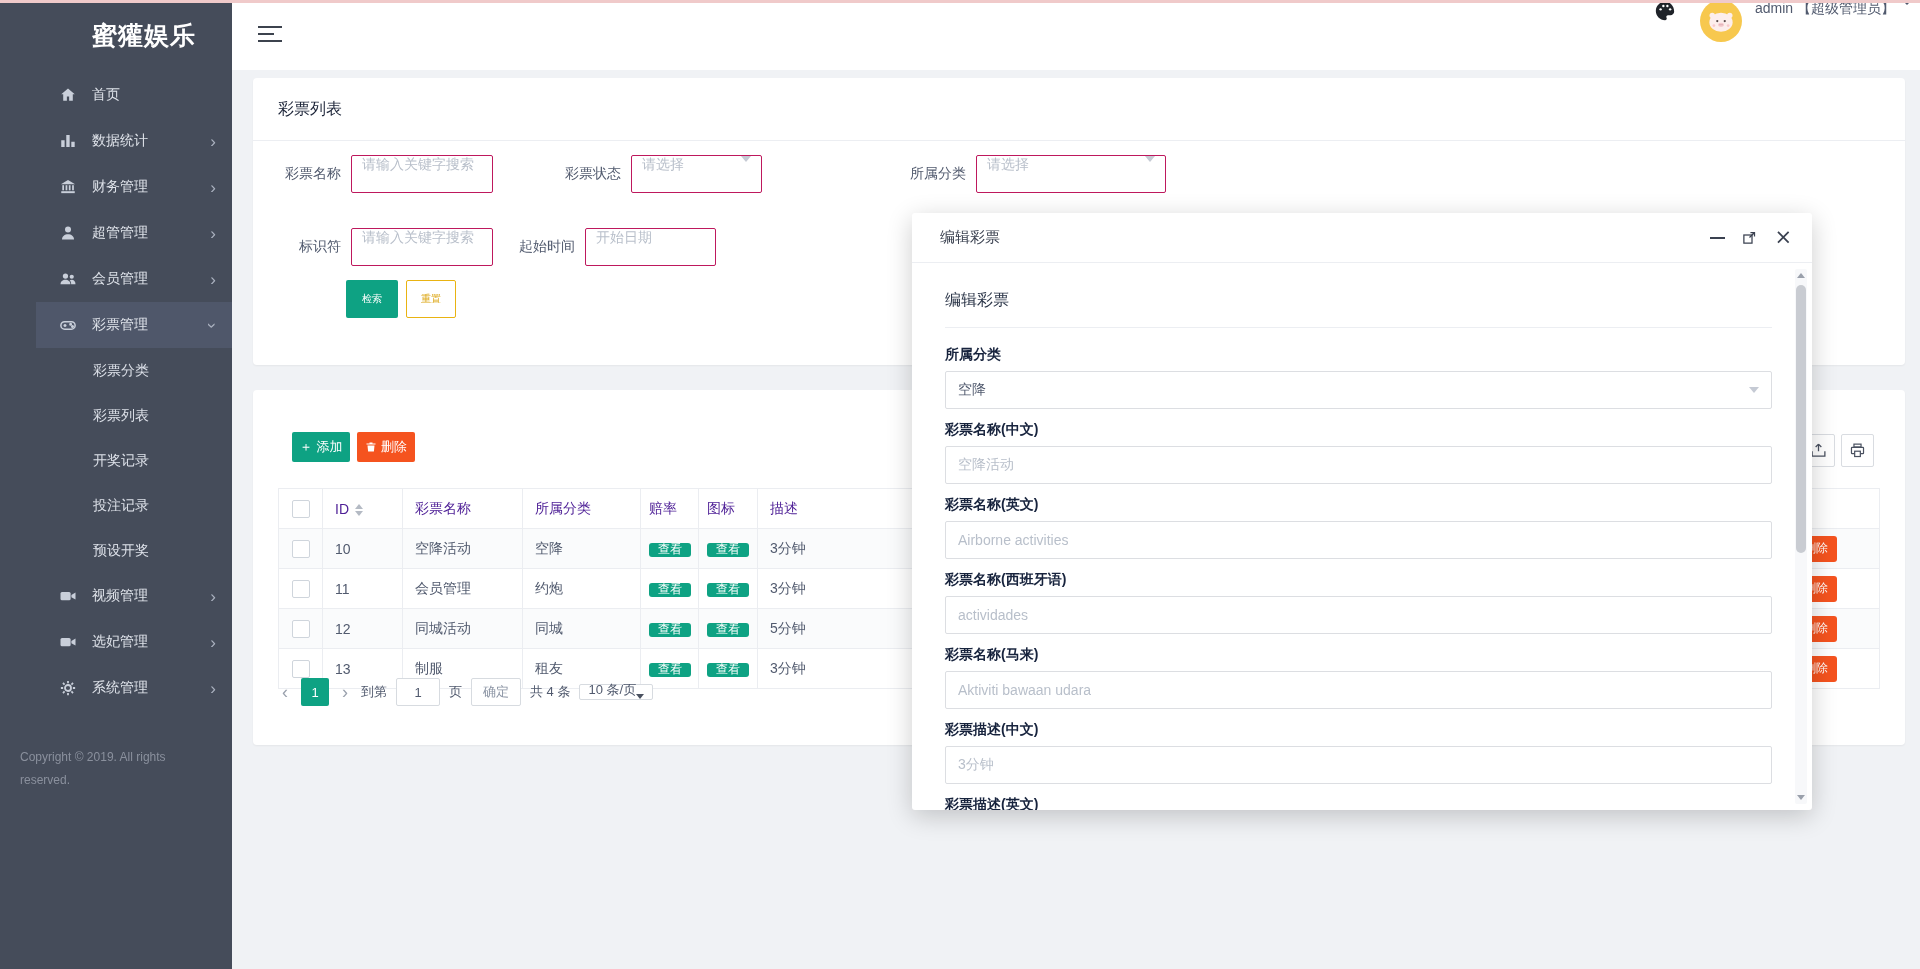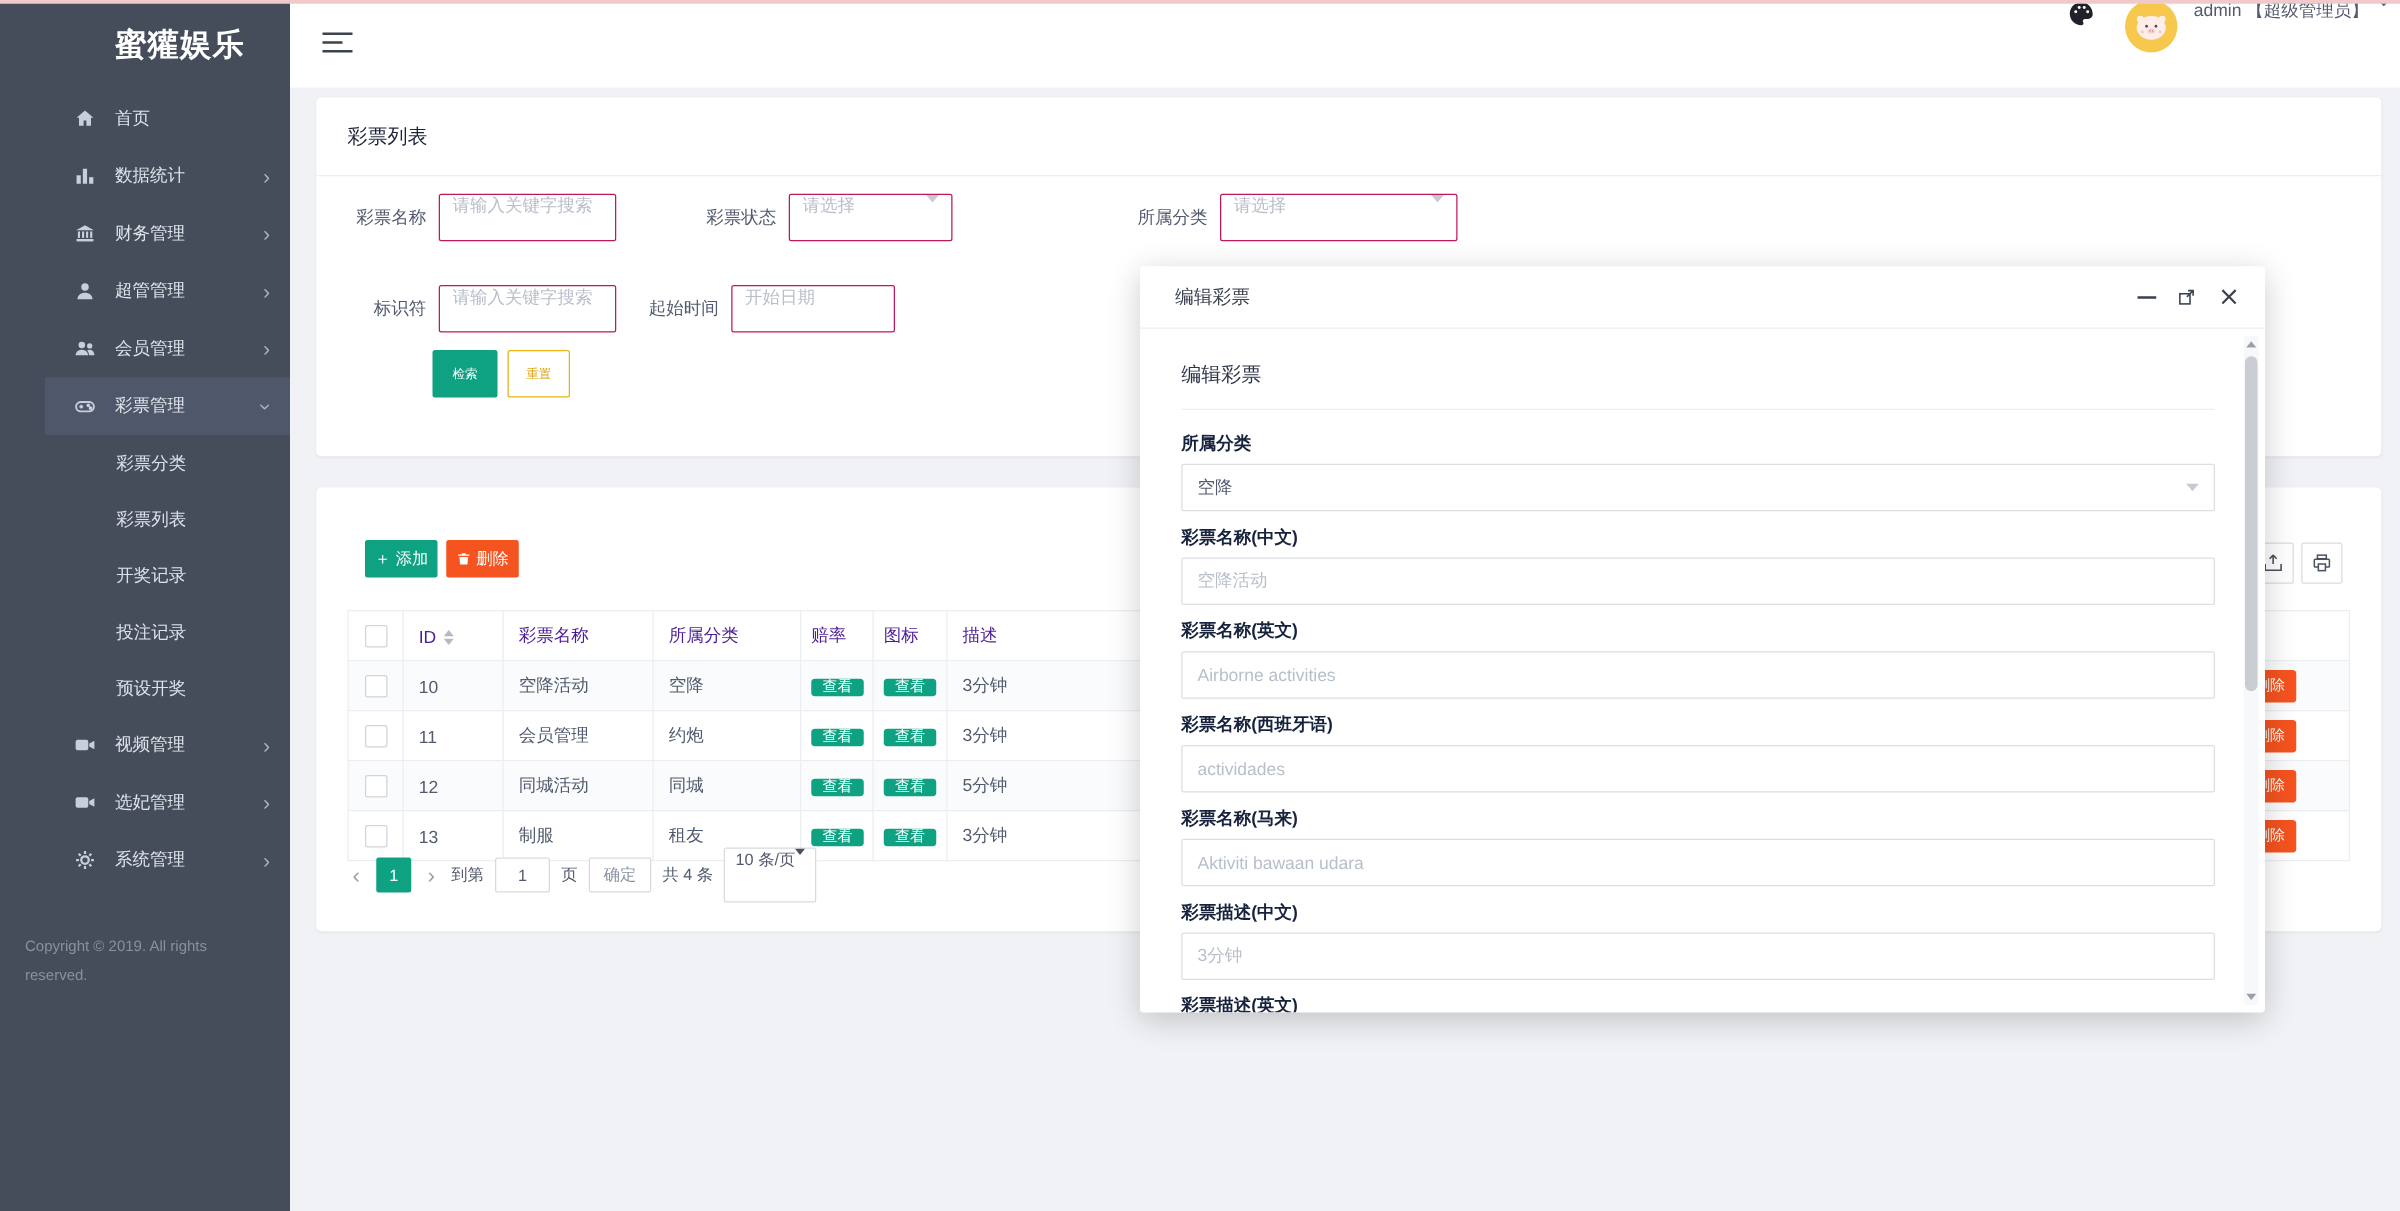--- a/index.html
+++ b/index.html
@@ -71,21 +71,21 @@
   .sort .dn{border-top:5px solid #b4bac4;}
   .vbtn{display:inline-flex;width:42px;height:14px;background:var(--primary);color:#fff;border-radius:3px;font-size:12px;align-items:center;justify-content:center;cursor:pointer;}
   .dbtn{display:inline-flex;height:26px;padding:0 9px;background:var(--danger);color:#fff;border-radius:3px;font-size:12px;align-items:center;gap:4px;cursor:pointer;}
 
   
   .pag{position:absolute;left:25px;top:288px;display:flex;align-items:center;font-size:13px;color:#515a6e;gap:9px;}
   .pchev{color:#9aa1ad;font-size:18px;cursor:pointer;padding:0 4px;}
   .pnum{width:28px;height:28px;background:var(--primary);color:#fff;border-radius:2px;display:inline-flex;align-items:center;justify-content:center;cursor:pointer;}
   .pinput{box-sizing:border-box;width:44px;height:28px;border:1px solid #d7dbe0;border-radius:2px;display:inline-flex;align-items:center;justify-content:center;cursor:text;background:#fff;}
   .pbtn{box-sizing:border-box;height:28px;padding:0 11px;border:1px solid #d7dbe0;border-radius:2px;display:inline-flex;align-items:center;color:#8a93a3;background:#fff;cursor:pointer;}
-  .psel{box-sizing:border-box;height:44px;padding:0 8px;border:1px solid #d7dbe0;border-radius:2px;display:inline-flex;align-items:flex-start;gap:0;background:#fff;cursor:pointer;}
+  .psel{box-sizing:border-box;height:16px;padding:0 8px;border:1px solid #d7dbe0;border-radius:2px;display:inline-flex;align-items:flex-end;gap:0;background:#fff;cursor:pointer;}
   .selcaret{width:0;height:0;border-left:4px solid transparent;border-right:4px solid transparent;border-top:5px solid #4a5160;}
 
   
   .modal{position:absolute;left:912px;top:213px;width:900px;height:597px;background:#fff;border-radius:3px;box-shadow:0 6px 26px rgba(0,0,0,.2);z-index:40;overflow:hidden;}
   .mhead{height:50px;border-bottom:1px solid #eceef2;display:flex;align-items:center;padding:0 20px 0 28px;box-sizing:border-box;}
   .mtitle{font-size:15px;color:#3a4150;}
   .mctrl{margin-left:auto;display:flex;align-items:center;gap:17px;color:#3a4150;}
   .ic-min{width:15px;height:2px;background:#3a4150;cursor:pointer;}
   .ic-max{cursor:pointer;display:flex;}
   .ic-close{font-size:21px;line-height:1;cursor:pointer;font-family:"DejaVu Sans",sans-serif;}

